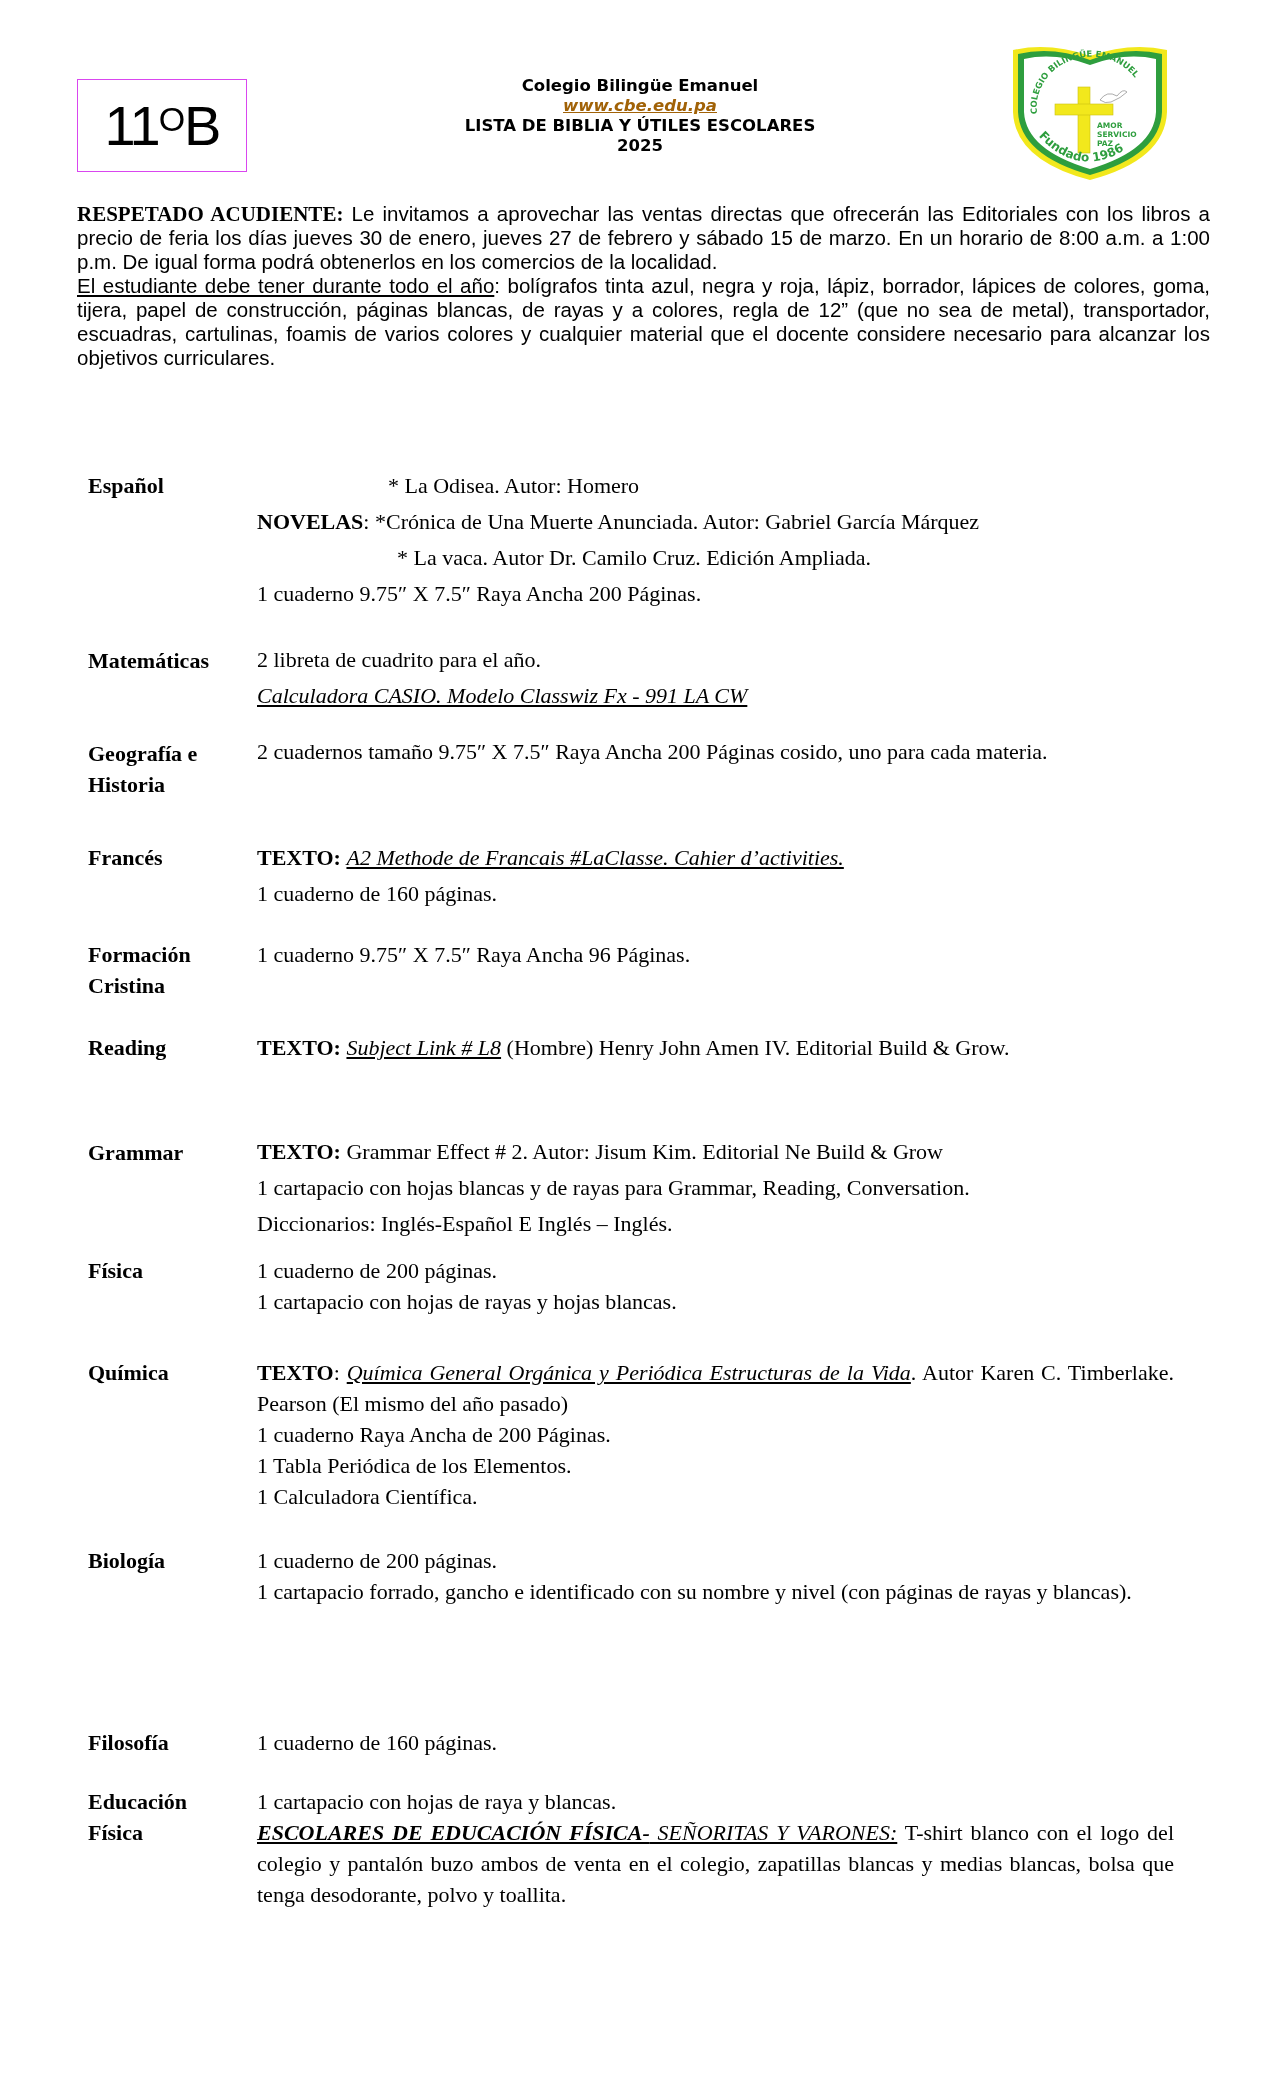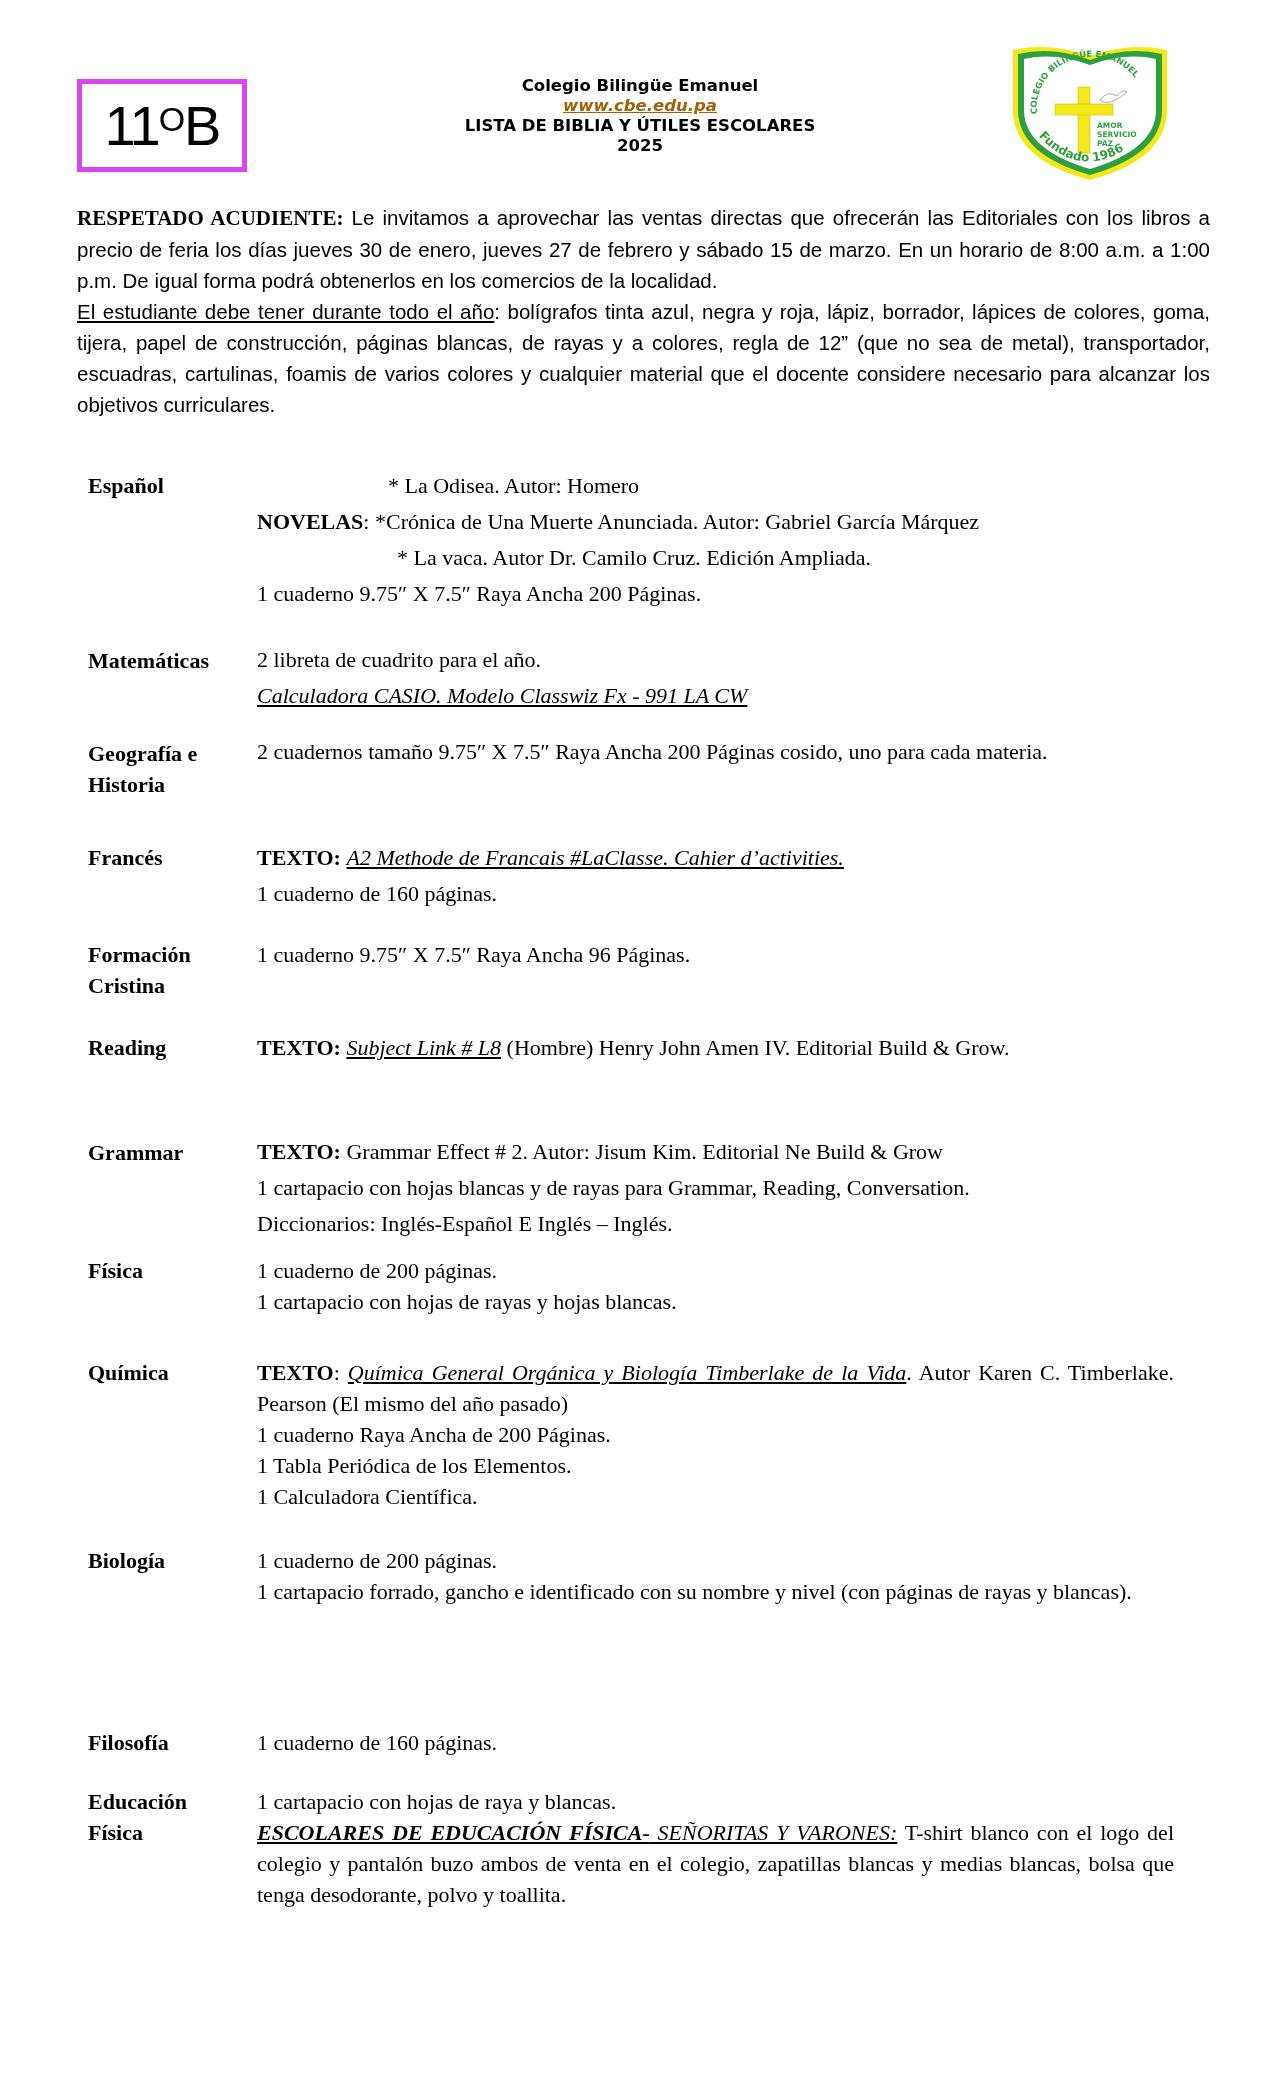--- a/index.html
+++ b/index.html
@@ -2,35 +2,35 @@
 <html><head>
   <meta charset="utf-8">
   <style>
     html, body { margin: 0; padding: 0; background: #ffffff; }
     body {
       width: 1275px; height: 2100px; position: relative; overflow: hidden;
       color: #000; font-family: "Liberation Serif", serif;
     }
     .grade-box {
       position: absolute; left: 77px; top: 79px; width: 170px; height: 93px;
-      border: 5px solid #d946ef; box-sizing: border-box;
+      border: 1px solid #d946ef; box-sizing: border-box;
       display: flex; align-items: center; justify-content: center;
       font-family: "Liberation Sans", sans-serif; font-size: 56px; font-weight: 400;
       letter-spacing: -2px;
     }
     .grade-box sup { font-size: 34px; position: relative; top: -6px; vertical-align: baseline; margin-right: 1px; }
     .header-center {
       position: absolute; left: 430px; top: 76px; width: 420px; text-align: center;
       font-family: "DejaVu Sans", sans-serif; font-weight: bold; font-size: 16.5px; line-height: 20px;
     }
     .header-center .site { color: #a16207; text-decoration: underline; font-style: italic; font-weight: bold; text-align: center; }
     .logo { position: absolute; left: 1005px; top: 42px; width: 170px; height: 140px; }
     .intro {
       position: absolute; left: 77px; top: 202px; width: 1133px;
-      font-family: "Liberation Sans", sans-serif; font-size: 20.5px; line-height: 31px;
+      font-family: "Liberation Sans", sans-serif; font-size: 20.5px; line-height: 24px;
       text-align: justify;
     }
     .intro .lead { font-family: "Liberation Serif", serif; font-weight: bold; font-size: 21px; }
     .intro u { text-decoration: underline; }
     .subject {
       position: absolute; left: 88px; width: 1100px;
       font-family: "Liberation Serif", serif; font-size: 22px; line-height: 31px;
     }
     .subject .label {
       position: absolute; left: 0; top: 0; width: 150px; font-weight: bold; line-height: 31px;
@@ -141,21 +141,21 @@
   <div class="label">Física</div>
   <div class="content">
     <span class="line">1 cuaderno de 200 páginas.</span>
     <span class="line">1 cartapacio con hojas de rayas y hojas blancas.</span>
   </div>
 </div>
 
 <div class="subject" style="top:1357px;">
   <div class="label">Química</div>
   <div class="content">
-    <span class="line"><span class="b">TEXTO</span><span>: </span><span class="ul">Química General Orgánica y Biología Timberlake de la Vida</span><span>. Autor Karen C. Timberlake. Pearson (El mismo del año pasado)</span></span>
+    <span class="line"><span class="b">TEXTO</span><span>: </span><span class="ul">Química General Orgánica y Periódica Estructuras de la Vida</span><span>. Autor Karen C. Timberlake. Pearson (El mismo del año pasado)</span></span>
     <span class="line">1 cuaderno Raya Ancha de 200 Páginas.</span>
     <span class="line">1 Tabla Periódica de los Elementos.</span>
     <span class="line">1 Calculadora Científica.</span>
   </div>
 </div>
 
 <div class="subject" style="top:1545px;">
   <div class="label">Biología</div>
   <div class="content">
     <span class="line">1 cuaderno de 200 páginas.</span>

